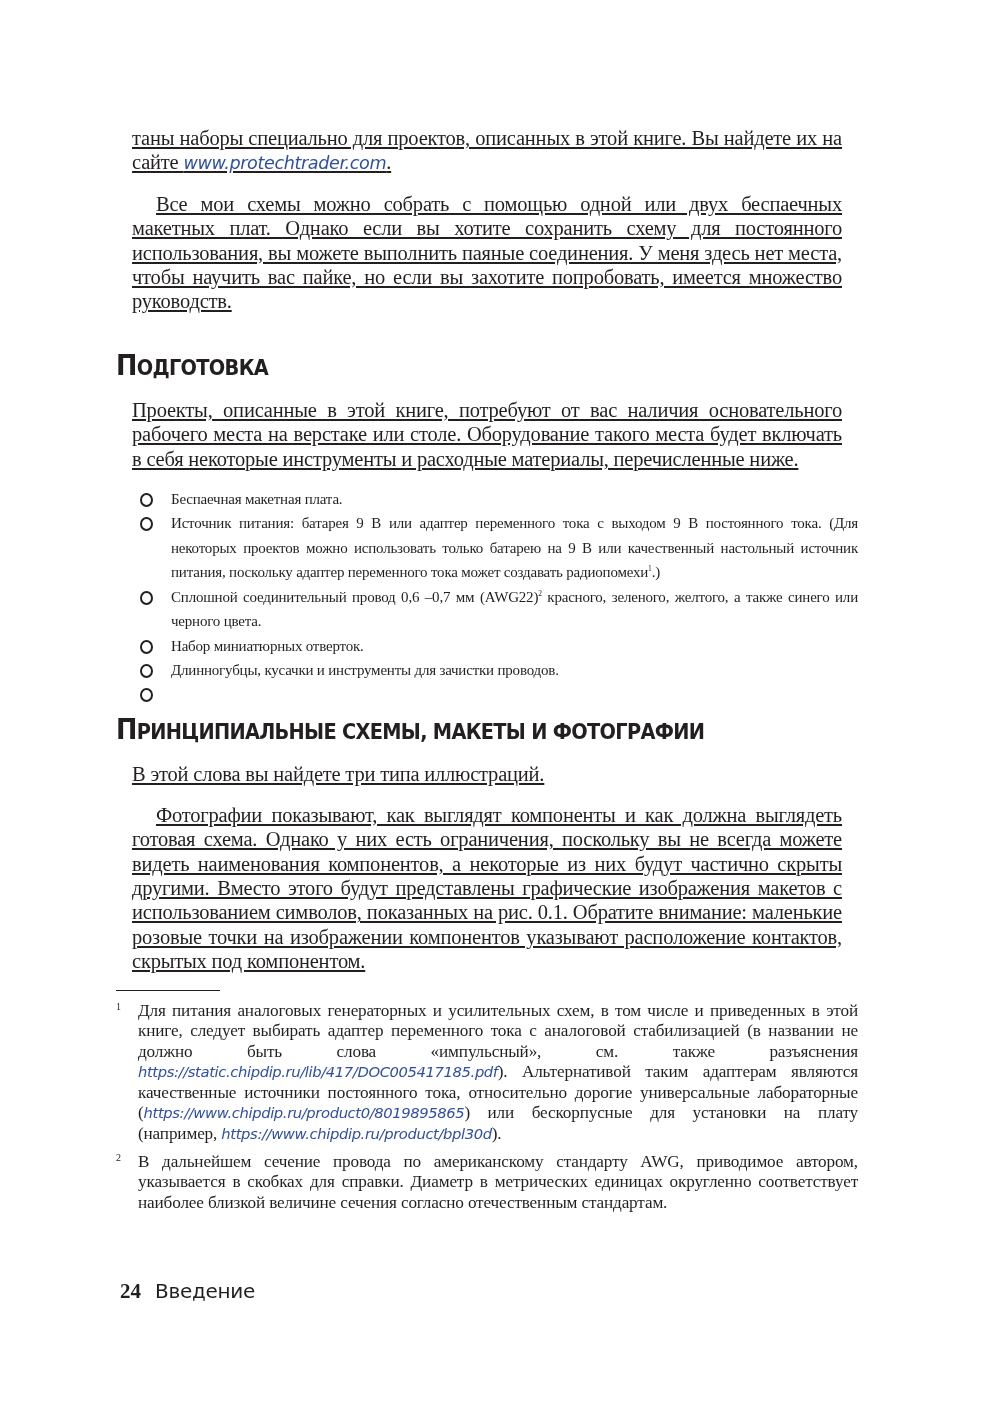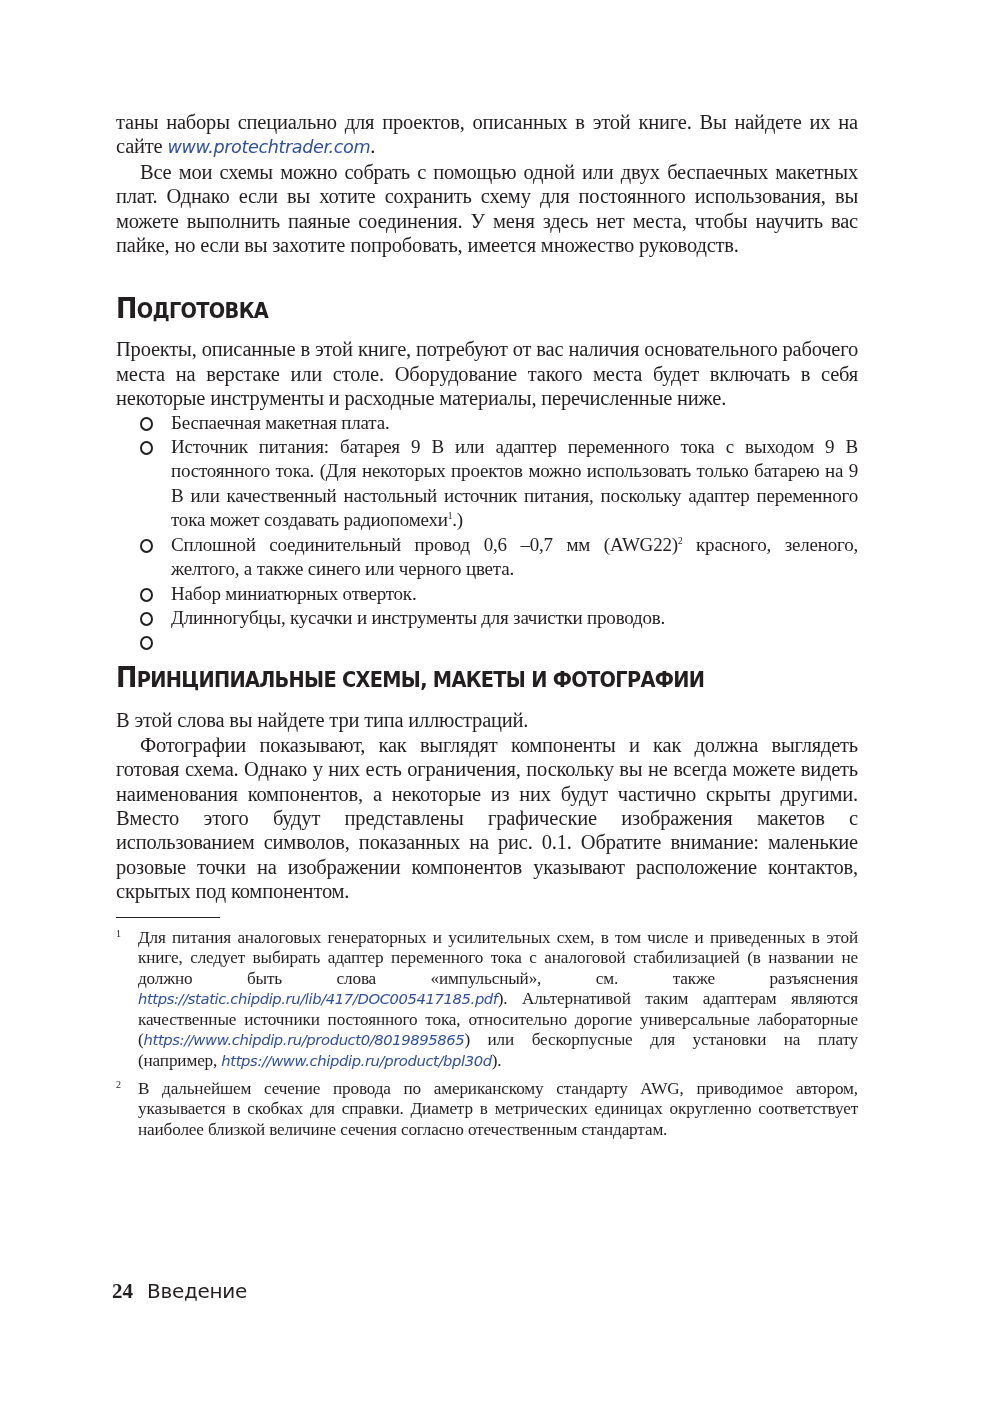--- a/index.html
+++ b/index.html
@@ -18,22 +18,23 @@
     .page {
       position: absolute;
       left: 116px;
       top: 110px;
       width: 742px;
     }
     .p {
       font-size: 20.5px;
       line-height: 24.4px;
       text-align: justify;
-      margin: 0;
+      margin: 16px;
       letter-spacing: -0.2px;
+      text-decoration: underline;
     }
     .p.indent { text-indent: 24px; }
     .link {
       color: #2e4fa3;
       font-family: "DejaVu Sans", "Liberation Sans", sans-serif;
       font-style: italic;
       font-size: 0.86em;
       letter-spacing: -0.4px;
     }
     h2 {
@@ -51,21 +52,21 @@
     .h-prep { margin-top: 34px; margin-bottom: 12px; }
     .h-schem { margin-top: 30px; margin-bottom: 14px; }
     ul.bullets {
       list-style: none;
       padding: 0;
       margin: 0;
     }
     ul.bullets li {
       position: relative;
       padding-left: 55px;
-      font-size: 19px;
+      font-size: 15px;
       line-height: 24.4px;
       text-align: justify;
       letter-spacing: -0.2px;
     }
     ul.bullets li .bullet {
       position: absolute;
       left: 24px;
       top: 6px;
       width: 9px;
       height: 10px;
@@ -95,21 +96,21 @@
       margin: 0 0 8px 0;
     }
     .fn .fn-num {
       position: absolute;
       left: 0;
       top: -4px;
       font-size: 10px;
     }
     .footer {
       position: absolute;
-      left: 112px;
+      left: 120px;
       top: 1279px;
       display: flex;
       align-items: baseline;
       gap: 14px;
       text-align: right;
     }
     .footer .pnum {
       font-family: "Liberation Serif", "DejaVu Serif", serif;
       font-weight: bold;
       font-size: 21px;

